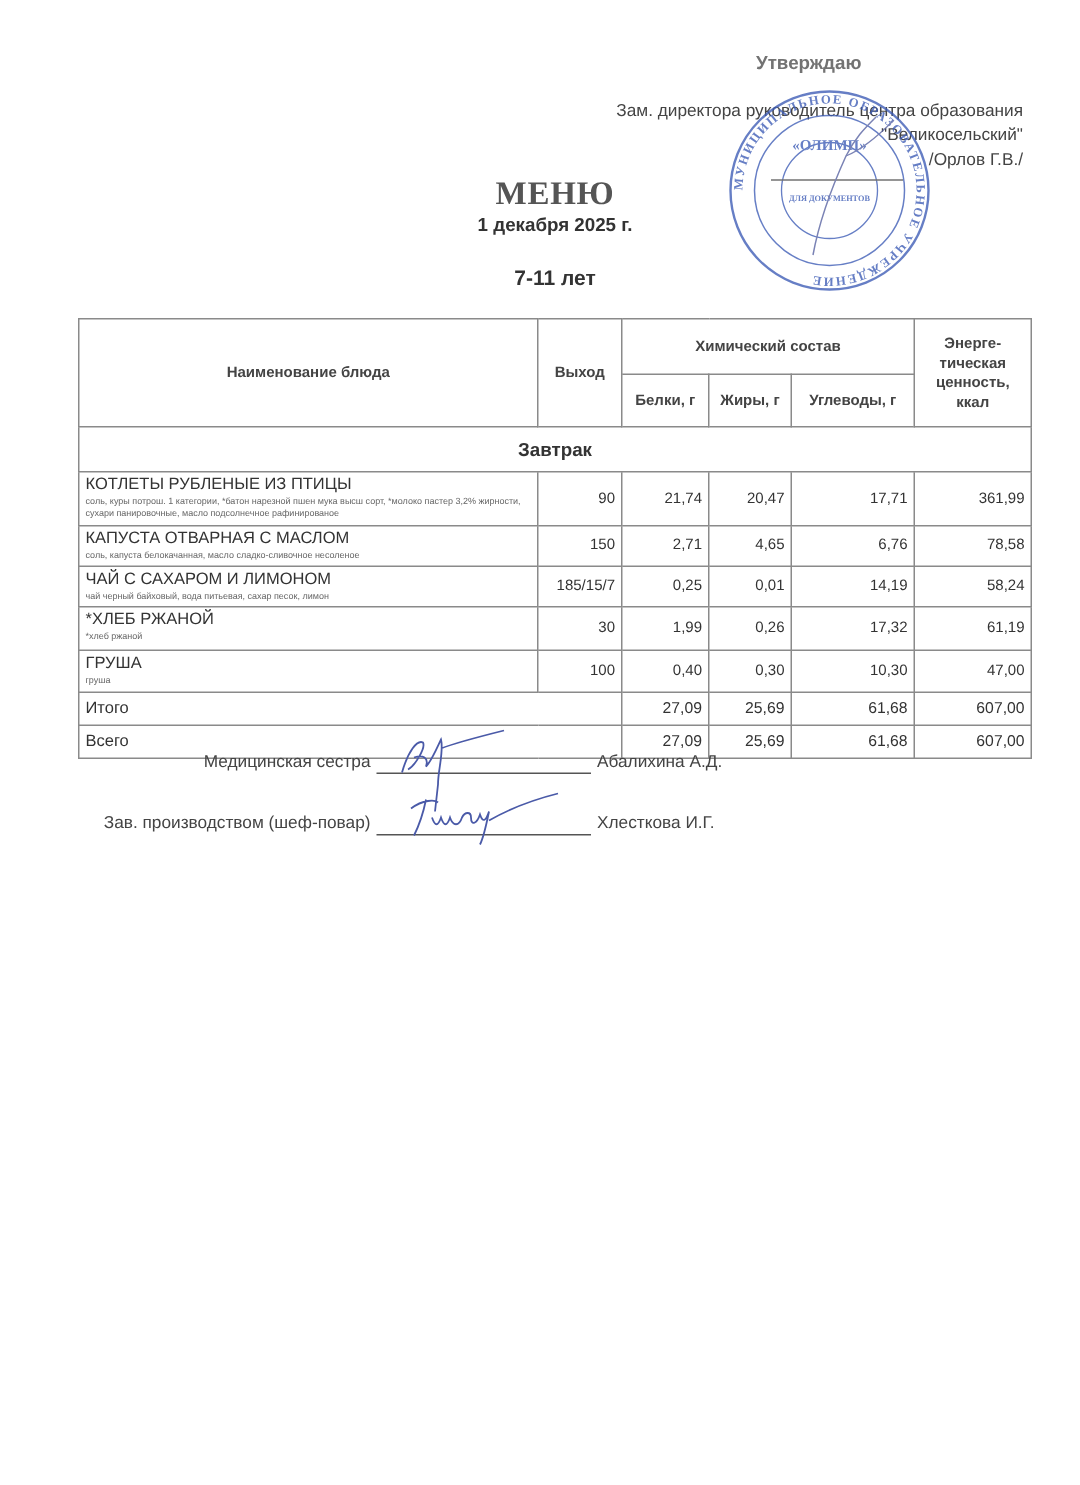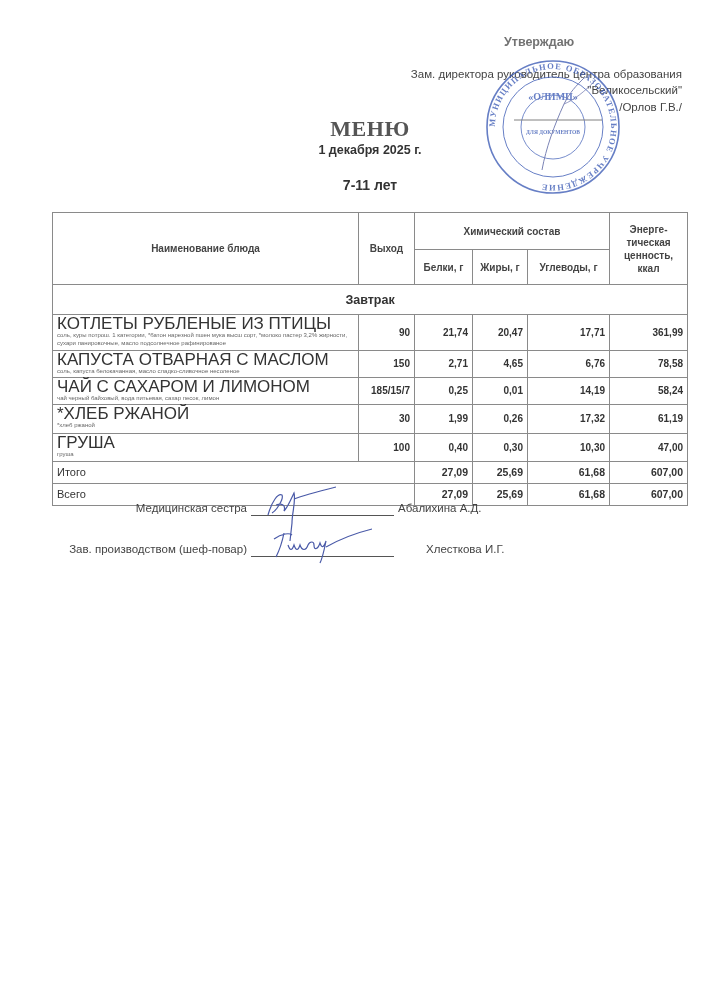--- a/index.html
+++ b/index.html
@@ -21,23 +21,23 @@
   .menu-age { left: 0; width: 740px; top: 177px; text-align: center; font-weight: bold; font-size: 14px; color: #333; }
 
   table.menu { position: absolute; left: 52px; top: 212px; width: 635px; border-collapse: collapse; table-layout: fixed; }
   table.menu td, table.menu th { border: 1px solid #8a8a8a; padding: 3px; color: #333; }
   table.menu th { font-weight: bold; font-size: 10px; color: #444; text-align: center; vertical-align: middle; }
   .h-row1 th { height: 30px; }
   .h-row2 th { height: 28px; }
   .section-row td { height: 23px; text-align: center; font-size: 12.5px; font-weight: bold; }
   .dish-row td { font-size: 10px; }
   .dish-name { padding: 2px 3px 1px 4px !important; vertical-align: top; }
-  .dish-title { font-size: 17px; color: #333; line-height: 13px; text-transform: uppercase; }
+  .dish-title { font-size: 11px; color: #333; line-height: 13px; text-transform: uppercase; }
   .dish-ing { font-size: 6px; color: #666; line-height: 7.5px; margin-top: 2px; }
-  .num { text-align: right; padding-right: 4px !important; vertical-align: middle; font-size: 10px; color: #444; font-weight: bold; }
+  .num { text-align: right; padding-right: 4px !important; vertical-align: middle; font-size: 10px; color: #444; }
   .total-row td { height: 15px; font-size: 10.5px; }
   .total-label { padding-left: 4px !important; font-size: 11px !important; color: #333; }
 
   .sig-row { font-size: 11.5px; color: #444; }
   .sig-line { border-bottom: 1px solid #555; }
   .sig-scribble { overflow: visible; }
 </style>
 </head>
 <body>
 
@@ -175,13 +175,13 @@
 <svg class="abs sig-scribble" style="left:262px; top:483px;" width="80" height="60" viewBox="0 0 80 60">
   <path d="M6,32 C10,18 16,10 20,12 C22,16 14,28 10,30 M14,22 C20,20 24,22 22,28 C26,24 30,14 32,10 C34,18 30,30 30,40 L28,58 M32,16 C42,12 58,8 74,4" fill="none" stroke="#4a5aa8" stroke-width="1.2"></path>
 </svg>
 <div class="abs sig-row" style="left:398px; top:502px;">Абалихина А.Д.</div>
 
 <div class="abs sig-row" style="left:0; width:247px; top:543px; text-align:right;">Зав. производством (шеф-повар)</div>
 <div class="abs sig-line" style="left:251px; width:143px; top:556px;"></div>
 <svg class="abs sig-scribble" style="left:268px; top:525px;" width="110" height="40" viewBox="0 0 110 40">
   <path d="M6,14 C14,8 22,8 24,10 M16,8 C14,18 10,28 8,32 M20,20 C22,26 24,26 26,20 C28,26 30,26 32,20 C34,26 38,26 40,20 C42,16 46,16 46,20 C46,26 50,24 52,18 C54,24 56,22 58,16 C56,26 54,34 52,38 M58,22 C72,14 88,8 104,4" fill="none" stroke="#4a5aa8" stroke-width="1.2"></path>
 </svg>
-<div class="abs sig-row" style="left:398px; top:543px;margin-left:28px;">Хлесткова И.Г.</div>
+<div class="abs sig-row" style="left:398px; top:543px;">Хлесткова И.Г.</div>
 
 </body></html>

